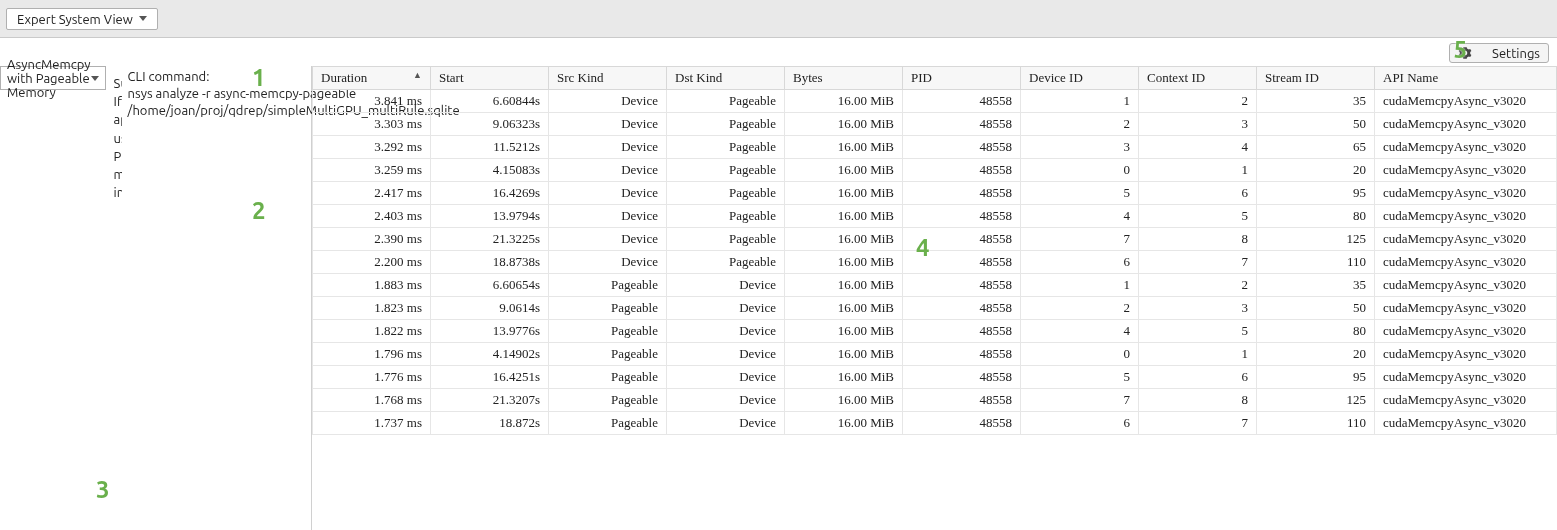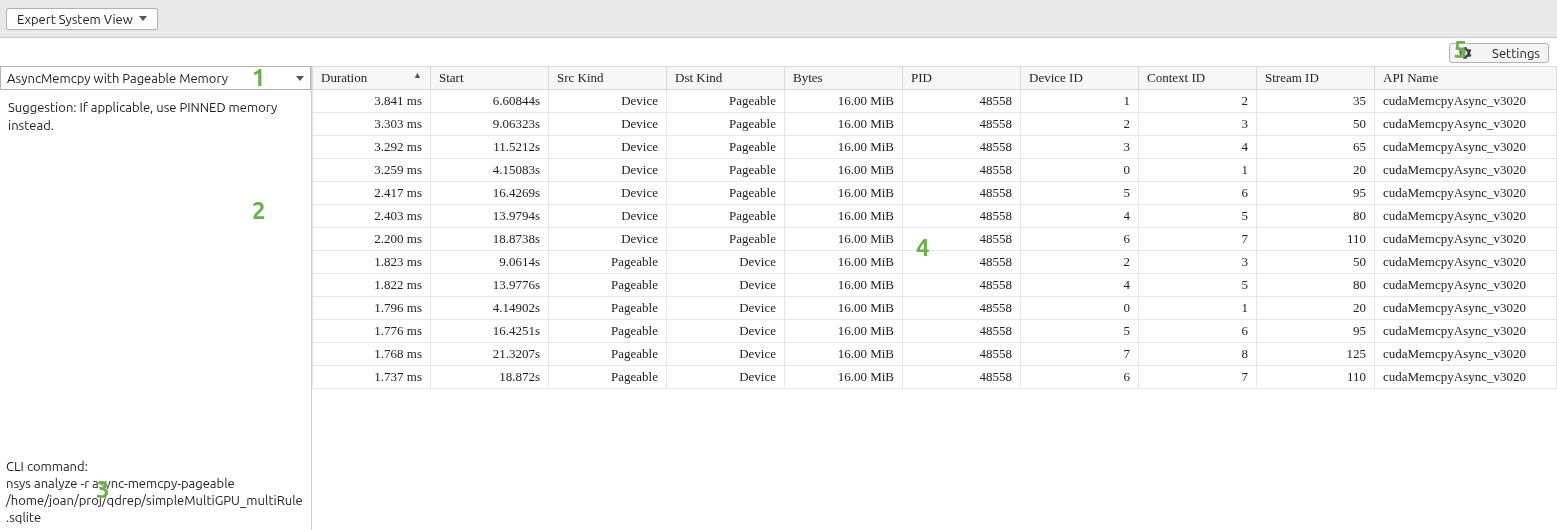--- a/index.html
+++ b/index.html
@@ -59,21 +59,21 @@
     width: 14px; height: 14px;
   }
   .main {
     display: flex;
     height: calc(530px - 38px - 28px);
   }
   .left-panel {
     width: 312px;
     border-right: 1px solid #d0d0d0;
     display: flex;
-    flex-direction: column;
+    flex-direction: row;
     position: relative;
   }
   .rule-select {
     border: 1px solid #b0b0b0;
     background: #fff;
     height: 24px;
     margin: 0;
     display: flex;
     align-items: center;
     justify-content: space-between;
@@ -273,29 +273,53 @@
             <td class="r">Device</td>
             <td class="r">Pageable</td>
             <td class="r">16.00 MiB</td>
             <td class="r">48558</td>
             <td class="r">4</td>
             <td class="r">5</td>
             <td class="r">80</td>
             <td>cudaMemcpyAsync_v3020</td>
           </tr>
           <tr>
+            <td class="r">2.390 ms</td>
+            <td class="r">21.3225s</td>
+            <td class="r">Device</td>
+            <td class="r">Pageable</td>
+            <td class="r">16.00 MiB</td>
+            <td class="r">48558</td>
+            <td class="r">7</td>
+            <td class="r">8</td>
+            <td class="r">125</td>
+            <td>cudaMemcpyAsync_v3020</td>
+          </tr>
+          <tr>
             <td class="r">2.200 ms</td>
             <td class="r">18.8738s</td>
             <td class="r">Device</td>
             <td class="r">Pageable</td>
             <td class="r">16.00 MiB</td>
             <td class="r">48558</td>
             <td class="r">6</td>
             <td class="r">7</td>
             <td class="r">110</td>
+            <td>cudaMemcpyAsync_v3020</td>
+          </tr>
+          <tr>
+            <td class="r">1.883 ms</td>
+            <td class="r">6.60654s</td>
+            <td class="r">Pageable</td>
+            <td class="r">Device</td>
+            <td class="r">16.00 MiB</td>
+            <td class="r">48558</td>
+            <td class="r">1</td>
+            <td class="r">2</td>
+            <td class="r">35</td>
             <td>cudaMemcpyAsync_v3020</td>
           </tr>
           <tr>
             <td class="r">1.823 ms</td>
             <td class="r">9.0614s</td>
             <td class="r">Pageable</td>
             <td class="r">Device</td>
             <td class="r">16.00 MiB</td>
             <td class="r">48558</td>
             <td class="r">2</td>

